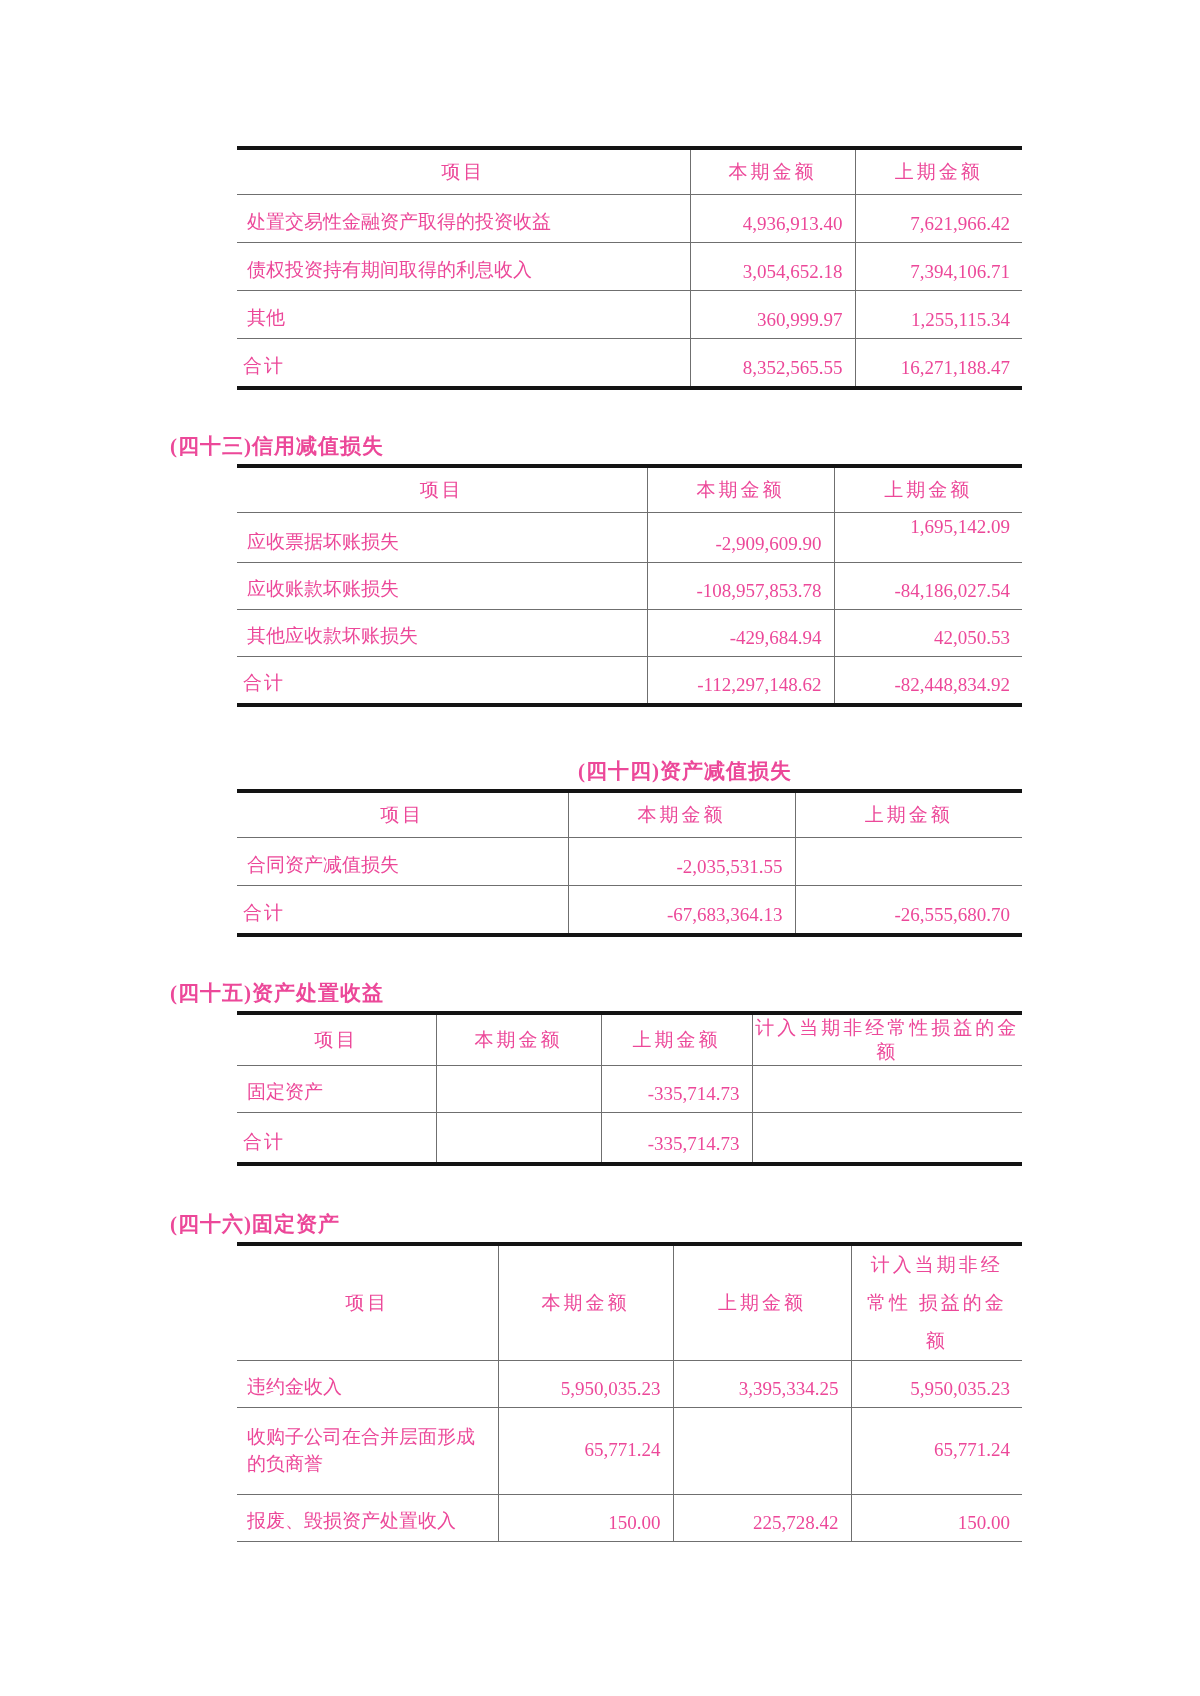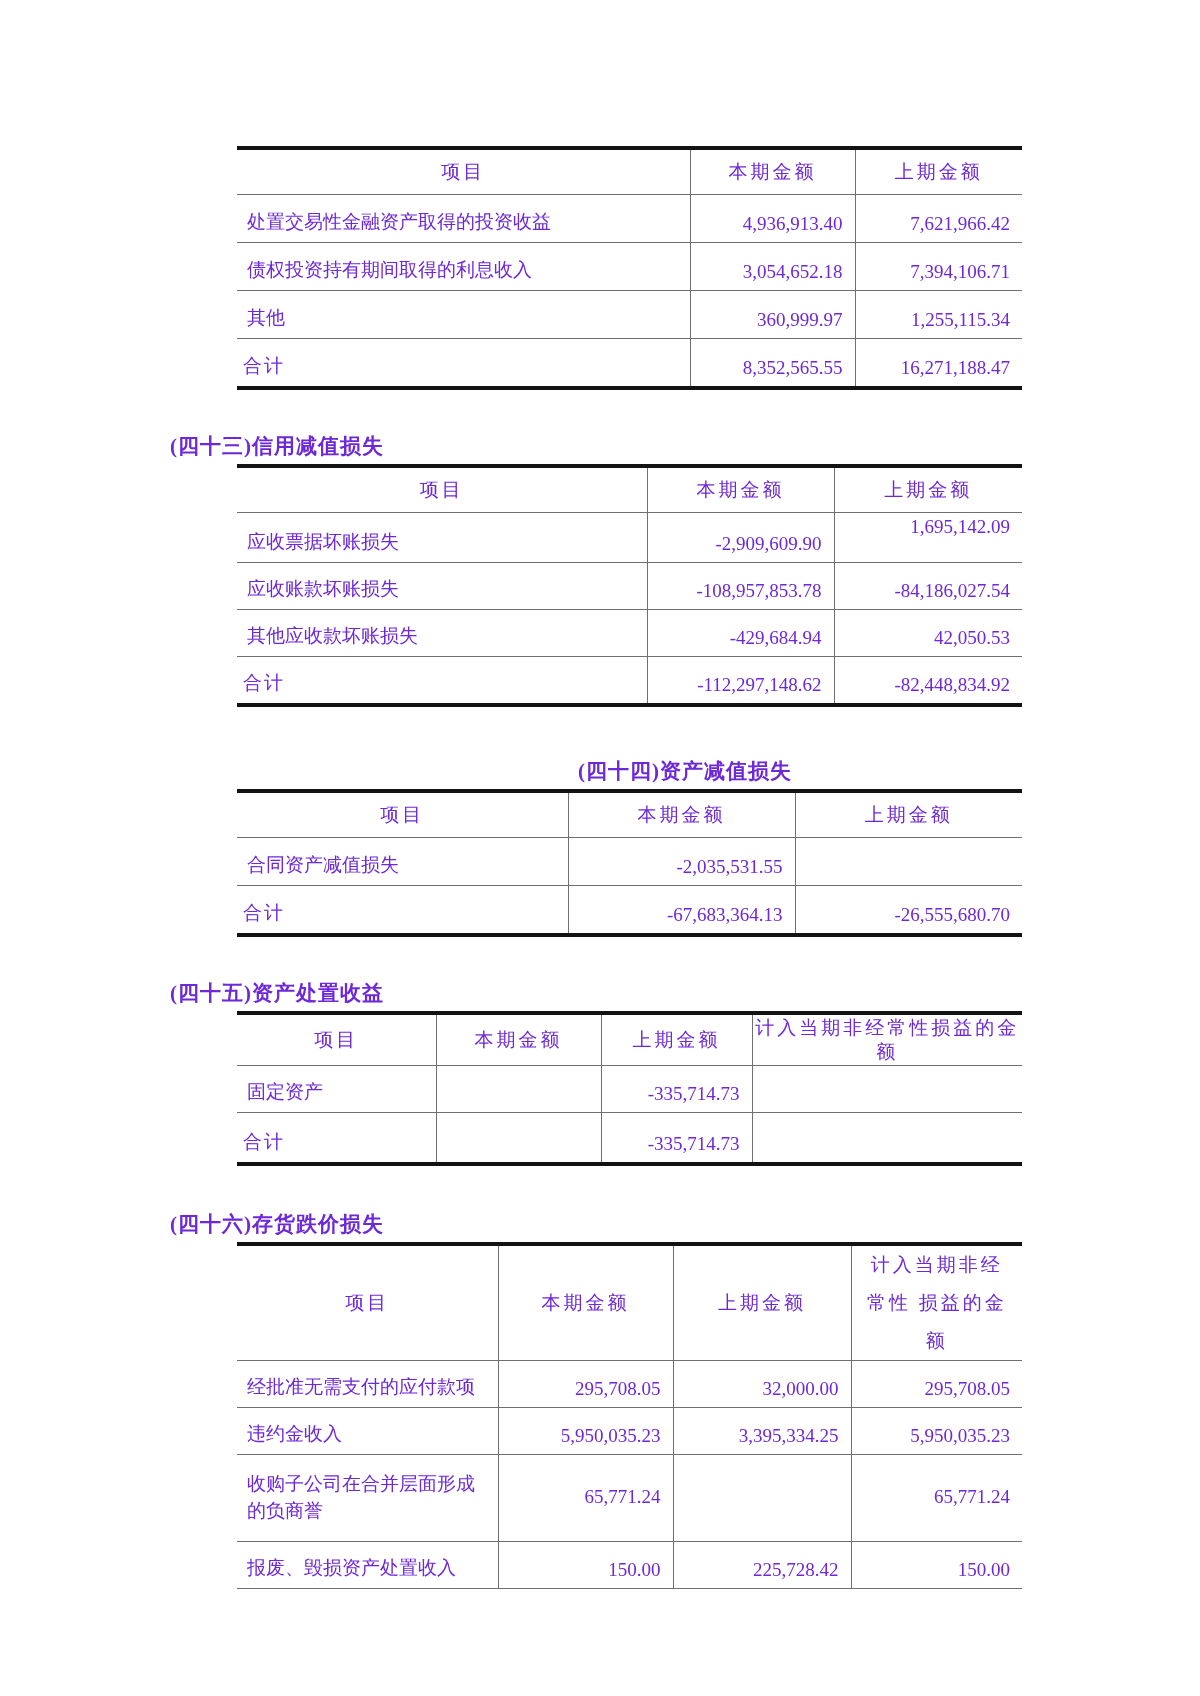--- a/index.html
+++ b/index.html
@@ -1,20 +1,20 @@
 <!DOCTYPE html>
 <html><head>
 <meta charset="utf-8">
 <style>
   html,body{margin:0;padding:0;background:#e8e8e8;}
   .page{
     width:1200px;height:1696px;background:#ffffff;margin:0 auto;
     position:relative;overflow:hidden;
     font-family:"Liberation Serif","DejaVu Serif",serif;
-    color:#6d28d9;
+    color:#ec4899;
   }
   .sec-heading{
     margin:0 0 0 170px;
     font-size:21px;font-weight:bold;line-height:32px;
     letter-spacing:1px;
   }
   table.fin{
     border-collapse:collapse;table-layout:fixed;
     width:785px;margin-left:237px;
     border-top:4px solid #131313;border-bottom:4px solid #131313;
@@ -188,43 +188,37 @@
       </tr>
       <tr class="total">
         <td class="ctr">合计</td>
         <td class="num"></td>
         <td class="num">-335,714.73</td>
         <td class="num"></td>
       </tr>
     </tbody>
   </table>
 
-  <h2 class="sec-heading h46">(四十六)存货跌价损失</h2>
+  <h2 class="sec-heading h46">(四十六)固定资产</h2>
   <table class="fin t5 open">
     <colgroup>
         <col style="width:261px">
         <col style="width:175px">
         <col style="width:178px">
         <col style="width:171px">
       </colgroup>
     <thead>
       <tr>
         <th>项目</th>
         <th>本期金额</th>
         <th>上期金额</th>
         <th class="wrap">计入当期非经常性 损益的金额</th>
       </tr>
     </thead>
     <tbody>
-      <tr>
-        <td class="lbl">经批准无需支付的应付款项</td>
-        <td class="num">295,708.05</td>
-        <td class="num">32,000.00</td>
-        <td class="num">295,708.05</td>
-      </tr>
       <tr>
         <td class="lbl">违约金收入</td>
         <td class="num">5,950,035.23</td>
         <td class="num">3,395,334.25</td>
         <td class="num">5,950,035.23</td>
       </tr>
       <tr class="tall">
         <td class="lbl mid">收购子公司在合并层面形成的负商誉</td>
         <td class="num mid">65,771.24</td>
         <td class="num mid"></td>

